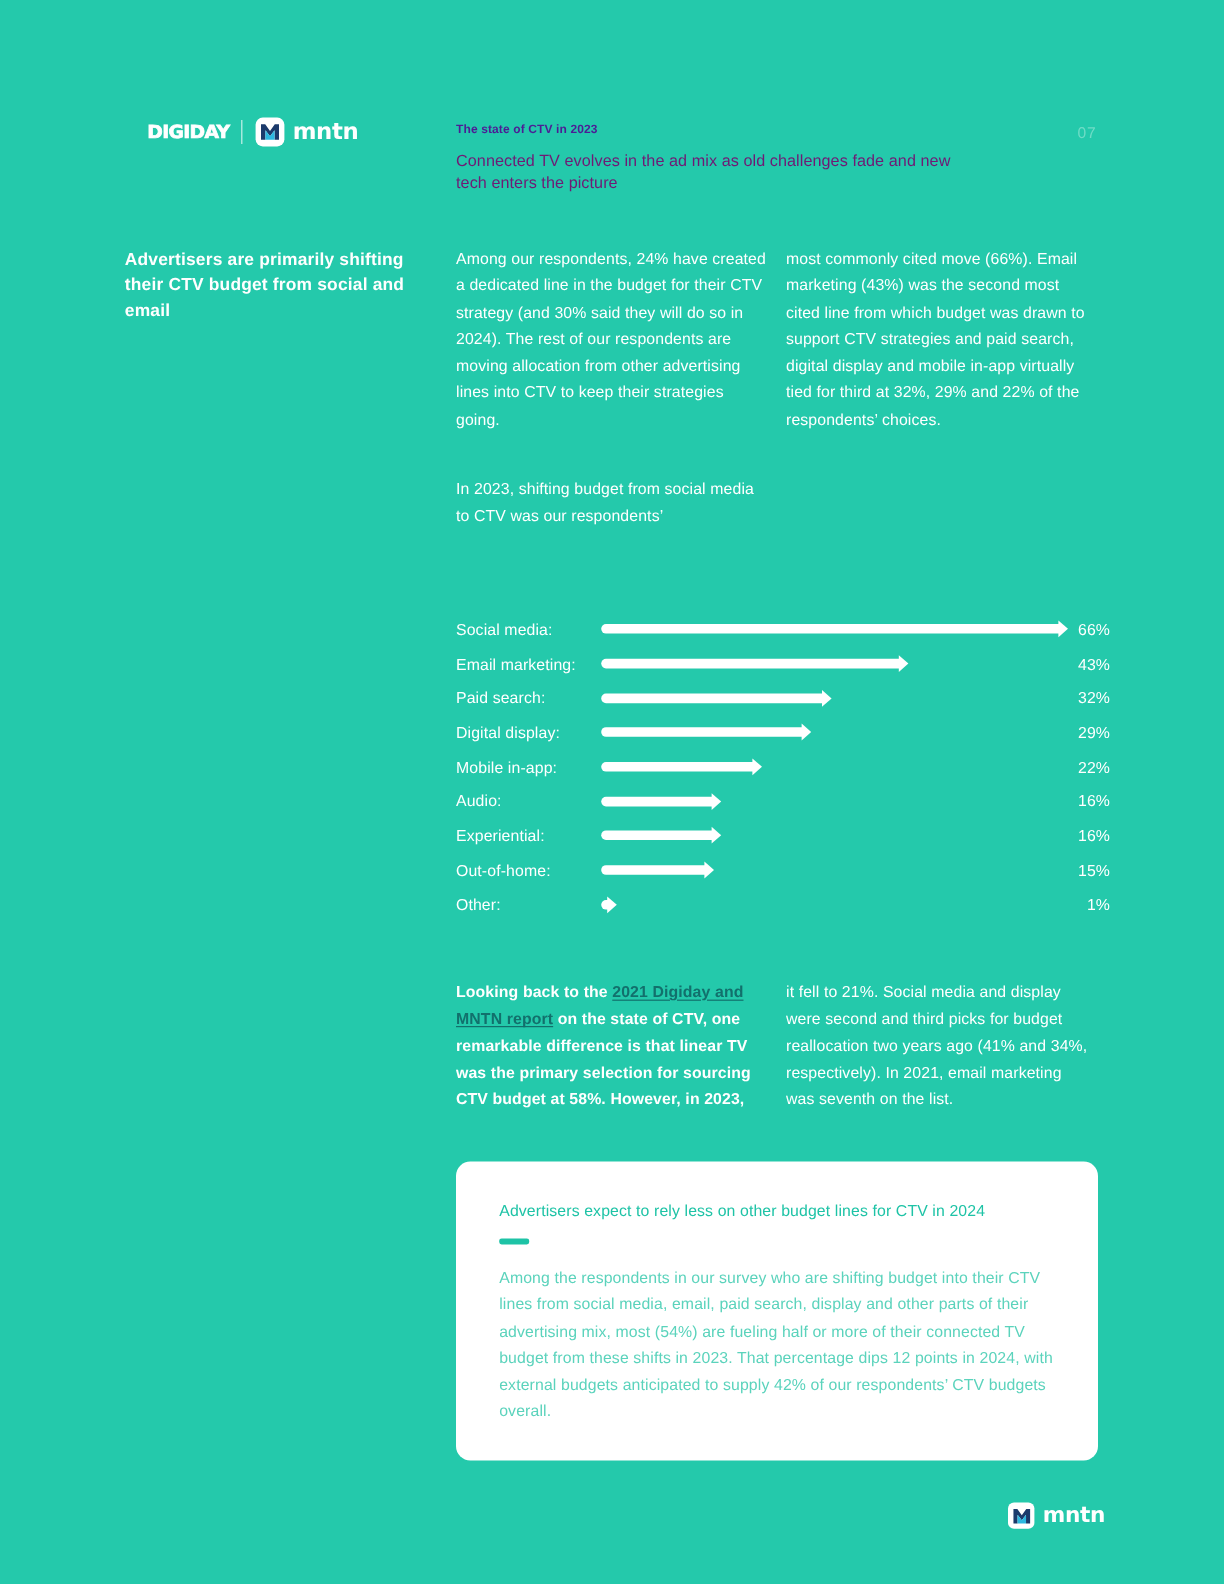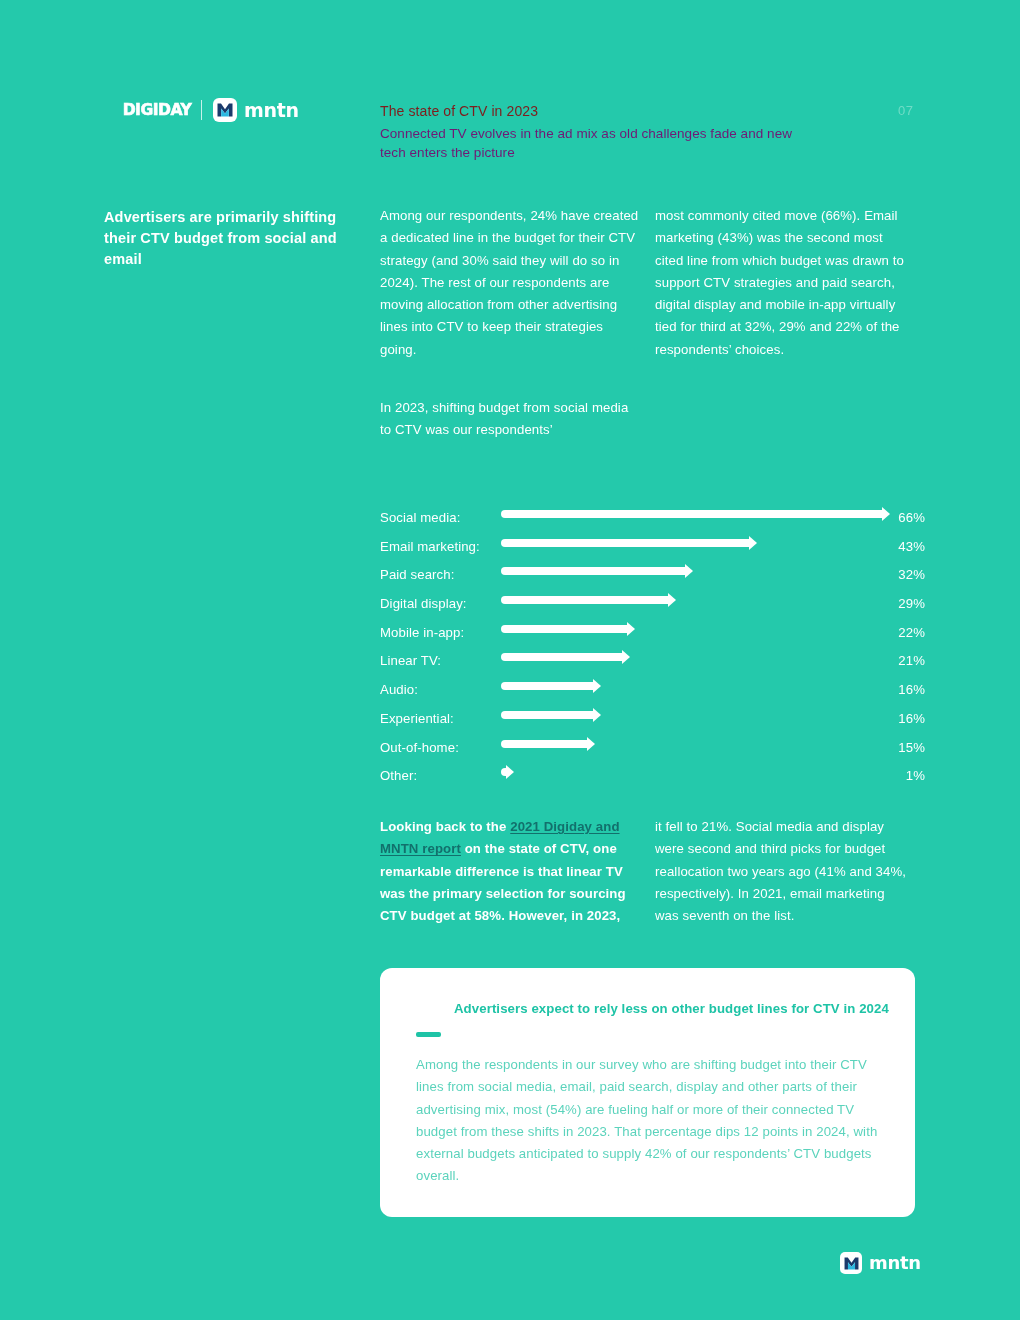--- a/index.html
+++ b/index.html
@@ -33,21 +33,21 @@
   }
   .mntn-mark svg { display: block; }
   .mntn-word {
     font-family: "DejaVu Sans", sans-serif;
     font-weight: 700; font-size: 19px; color: #ffffff;
     letter-spacing: -0.3px; line-height: 1;
   }
 
   .head-title {
     position: absolute; left: 380px; top: 103px;
-    font-size: 14px; font-weight: 400; color: #7f1d1d; letter-spacing: 0.1px;
+    font-size: 10px; font-weight: 700; color: #4c1d95; letter-spacing: 0.1px;
   }
   .head-sub {
     position: absolute; left: 380px; top: 124px; width: 430px;
     font-size: 13.5px; color: #701a75; line-height: 19px; letter-spacing: 0.05px;
   }
   .page-num {
     position: absolute; left: 898px; top: 103px;
     font-size: 13px; color: #6fdcc6; letter-spacing: 0.5px;
   }
 
@@ -66,21 +66,21 @@
 
   
   .question {
     position: absolute; left: 380px; top: 452px; width: 520px;
     font-size: 13.2px; line-height: 22.3px; color: #ffffff; letter-spacing: 0.1px;
   }
   .question b { font-weight: 700; }
 
   
   .chart { position: absolute; left: 380px; top: 510px; width: 545px; }
-  .bar-row { position: relative; height: 28.7px; display: flex; }
+  .bar-row { position: relative; height: 28.7px; display: flex; align-items: center; }
   .bar-label {
     width: 121px; flex: 0 0 121px;
     font-size: 13.2px; color: #ffffff; letter-spacing: 0.1px; white-space: nowrap;
   }
   .bar-track { position: relative; flex: 1 1 auto; height: 8px; }
   .bar-fill { position: relative; height: 8px; background: #ffffff; border-radius: 4px 0 0 4px; }
   .bar-fill::after {
     content: ""; position: absolute; right: -7px; top: -3px;
     width: 0; height: 0;
     border-top: 7px solid transparent;
@@ -98,23 +98,22 @@
   .inline-link { color: #12706c; text-decoration: underline; text-underline-offset: 2px; }
 
   
   .callout {
     position: absolute; left: 380px; top: 968px;
     width: 535px; height: 249px;
     background: #ffffff; border-radius: 12px;
   }
   .callout-title {
     position: absolute; left: 36px; top: 31px; width: 470px;
-    font-size: 13.2px; font-weight: 700; color: #1ec3a6; letter-spacing: 0.1px;
+    font-size: 13.2px; font-weight: 400; color: #1ec3a6; letter-spacing: 0.1px;
     line-height: 19px;
-    margin-left: 38px;
   }
   .callout-rule {
     position: absolute; left: 36px; top: 64px;
     width: 25px; height: 5px; background: #1ec3a6; border-radius: 2px;
   }
   .callout-body {
     position: absolute; left: 36px; top: 86px; width: 472px;
     font-size: 13.2px; line-height: 22.3px; color: #5bd3bc; letter-spacing: 0.1px;
   }
 
@@ -194,27 +193,20 @@
         <div class="bar-val">29%</div>
       </div>
       <div class="bar-row">
         <div class="bar-label">Mobile in-app:</div>
         <div class="bar-track">
           <div class="bar-fill" style="width: 33.3333%; background: rgb(255, 255, 255);"></div>
         </div>
         <div class="bar-val">22%</div>
       </div>
       <div class="bar-row">
-        <div class="bar-label">Linear TV:</div>
-        <div class="bar-track">
-          <div class="bar-fill" style="width: 31.8182%; background: rgb(255, 255, 255);"></div>
-        </div>
-        <div class="bar-val">21%</div>
-      </div>
-      <div class="bar-row">
         <div class="bar-label">Audio:</div>
         <div class="bar-track">
           <div class="bar-fill" style="width: 24.2424%; background: rgb(255, 255, 255);"></div>
         </div>
         <div class="bar-val">16%</div>
       </div>
       <div class="bar-row">
         <div class="bar-label">Experiential:</div>
         <div class="bar-track">
           <div class="bar-fill" style="width: 24.2424%; background: rgb(255, 255, 255);"></div>

